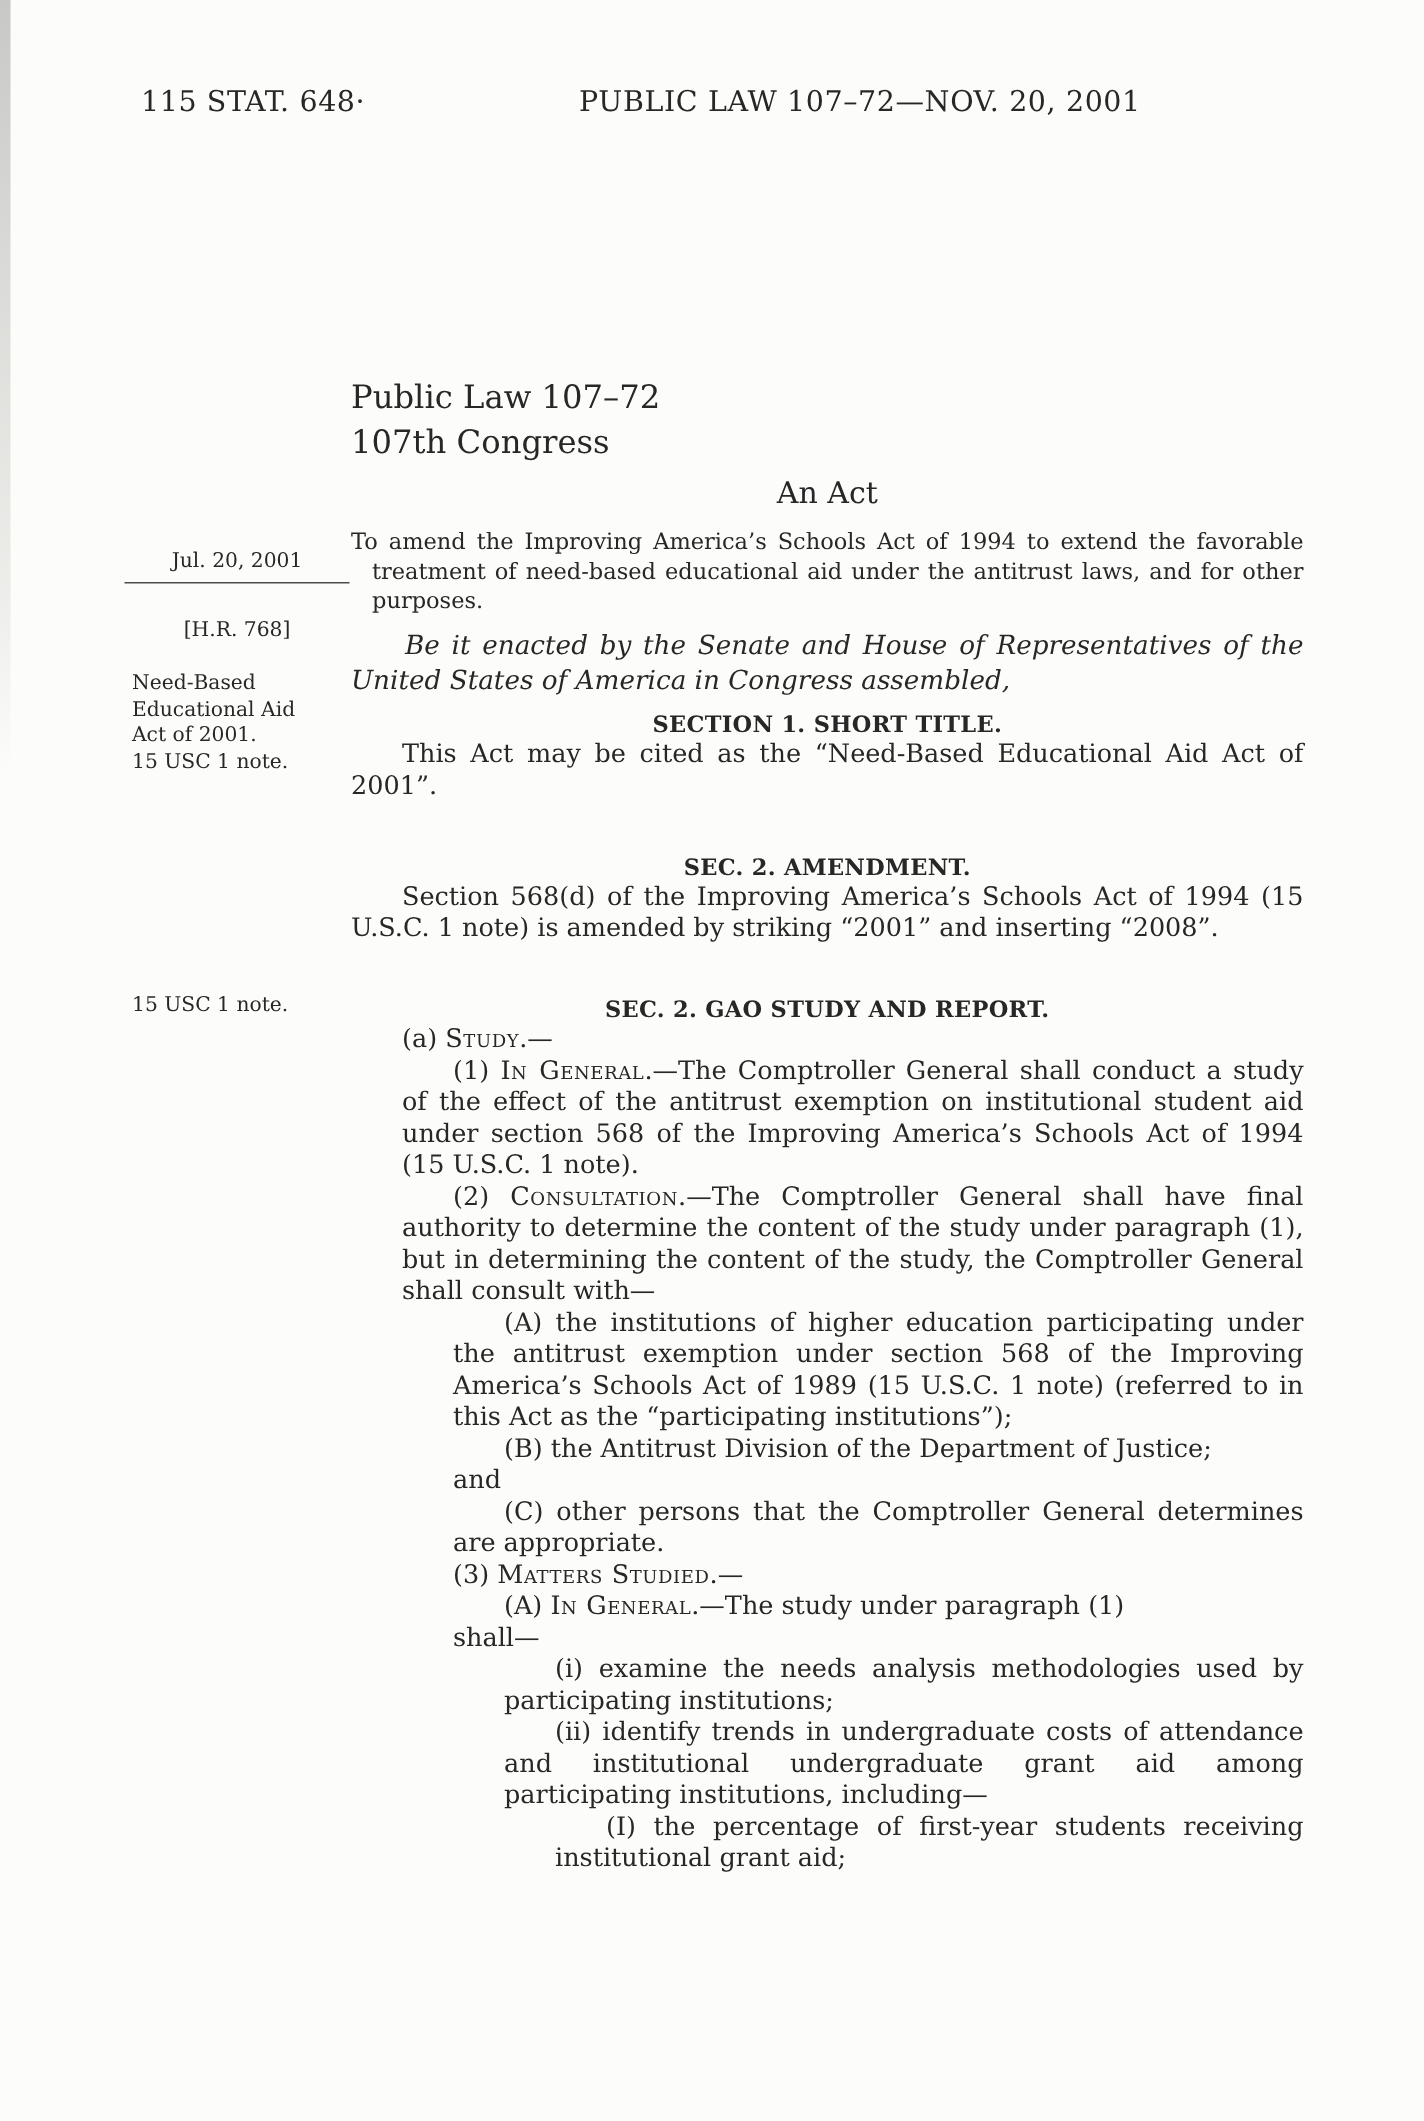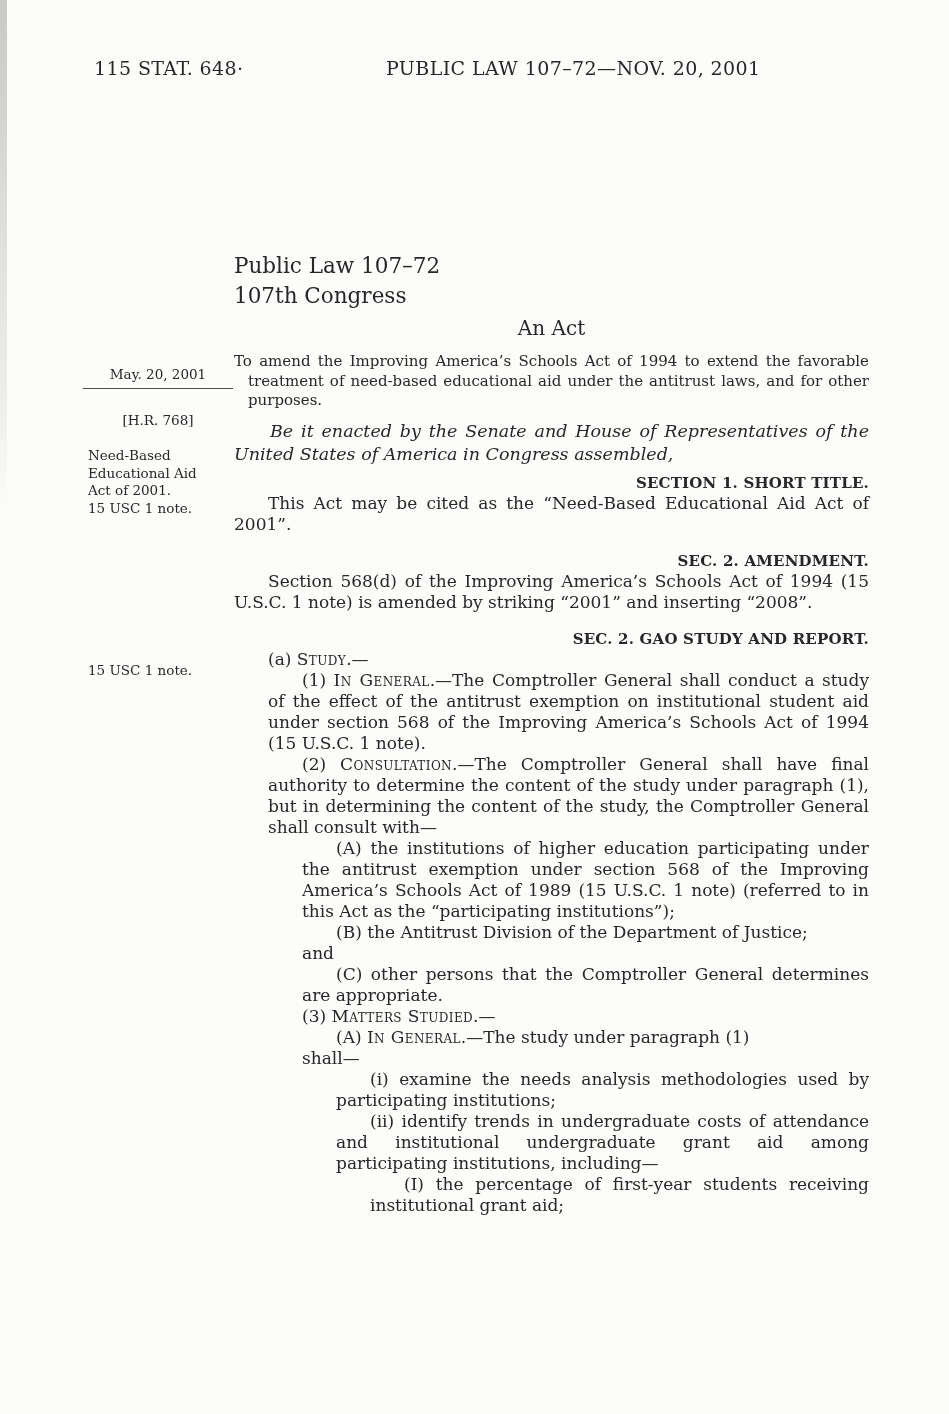--- a/index.html
+++ b/index.html
@@ -29,24 +29,24 @@
     position:absolute; left:234px; top:420px; width:635px;
     font-size:17.5px; font-style:italic; line-height:23px;
     text-indent:36px; text-align:justify;
   }
 
   .flow {
     position:absolute; left:234px; top:474px; width:635px; box-sizing:border-box;
     font-size:17px; line-height:21px; text-align:justify;
   }
   .heading {
-    font-weight:bold; font-size:15px; line-height:19px; text-align:right;
+    font-weight:bold; font-size:15px; line-height:19px; text-align:center;
     margin:0 0 5px 0; letter-spacing:0.2px;
   }
-  .heading.mt { margin-top:17px; }
+  .heading.mt { margin-top:34px; }
   .flow p { margin:0; }
   .p-body { text-indent:34px; }
   .p-a    { text-indent:34px; }
   .p-1    { padding-left:34px;  text-indent:34px; }
   .p-2    { padding-left:68px;  text-indent:34px; }
   .p-3    { padding-left:102px; text-indent:34px; }
   .p-4    { padding-left:136px; text-indent:34px; }
   .cont   { text-indent:0; }
   .sc { font-variant:small-caps; letter-spacing:0.4px;margin-top:40px; }
 
@@ -66,21 +66,21 @@
 
 <div class="title-block">
   <div>Public Law 107–72</div>
   <div>107th Congress</div>
 </div>
 <div class="act-heading">An Act</div>
 
 <div class="preamble">To amend the Improving America’s Schools Act of 1994 to extend the favorable treatment of need-based educational aid under the antitrust laws, and for other purposes.</div>
 <div class="enacting">Be it enacted by the Senate and House of Representatives of the United States of America in Congress assembled,</div>
 
-<div class="m-date">May. 20, 2001</div>
+<div class="m-date">Jul. 20, 2001</div>
 <div class="m-rule"></div>
 <div class="m-bill">[H.R. 768]</div>
 <div class="m-note1">
   <div>Need-Based</div>
   <div>Educational Aid</div>
   <div>Act of 2001.</div>
   <div>15 USC 1 note.</div>
 </div>
 <div class="m-note2">15 USC 1 note.</div>
 

